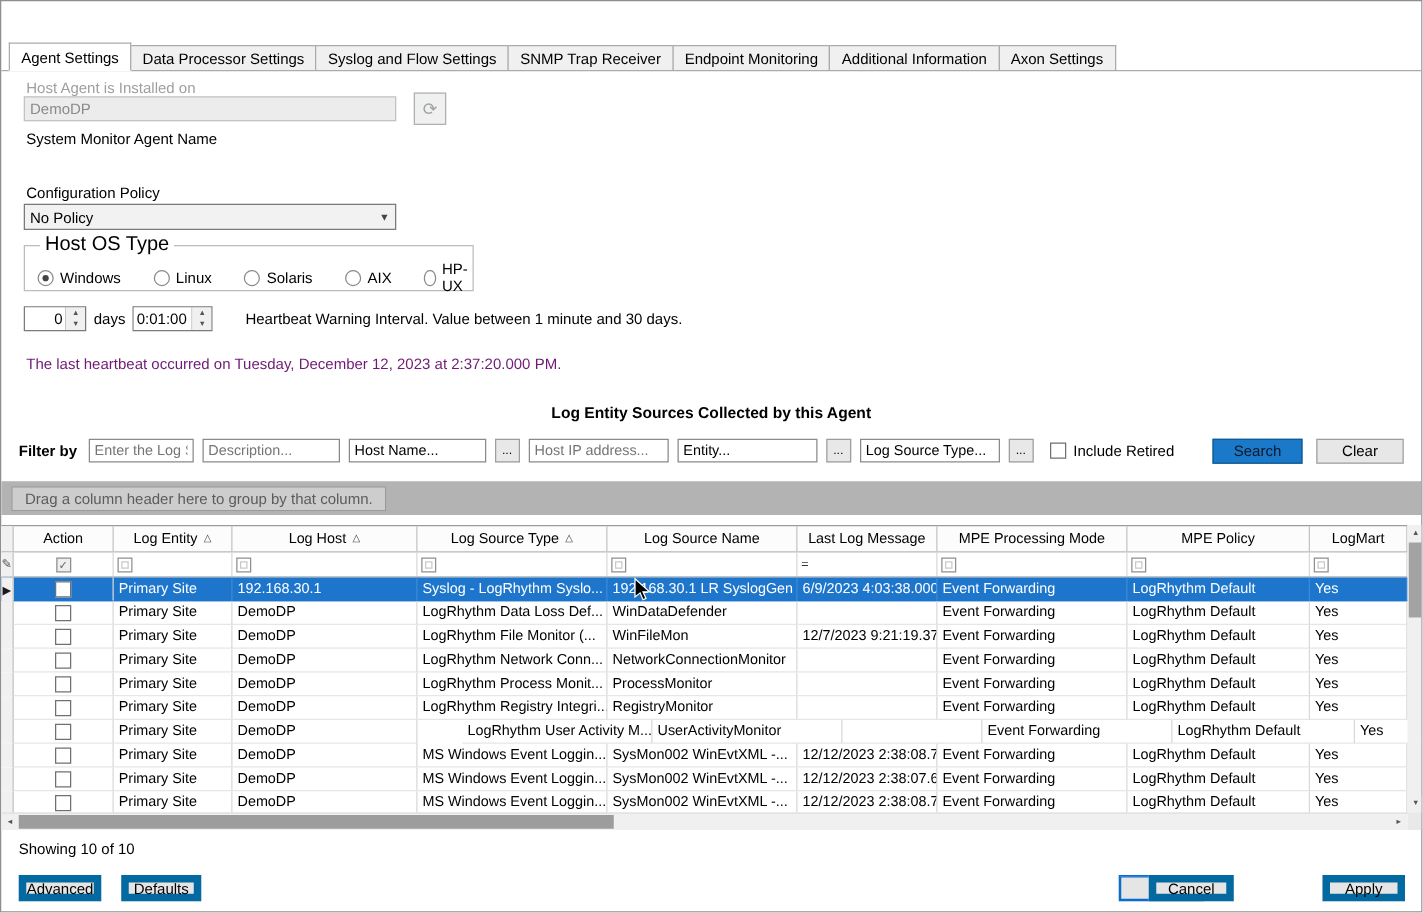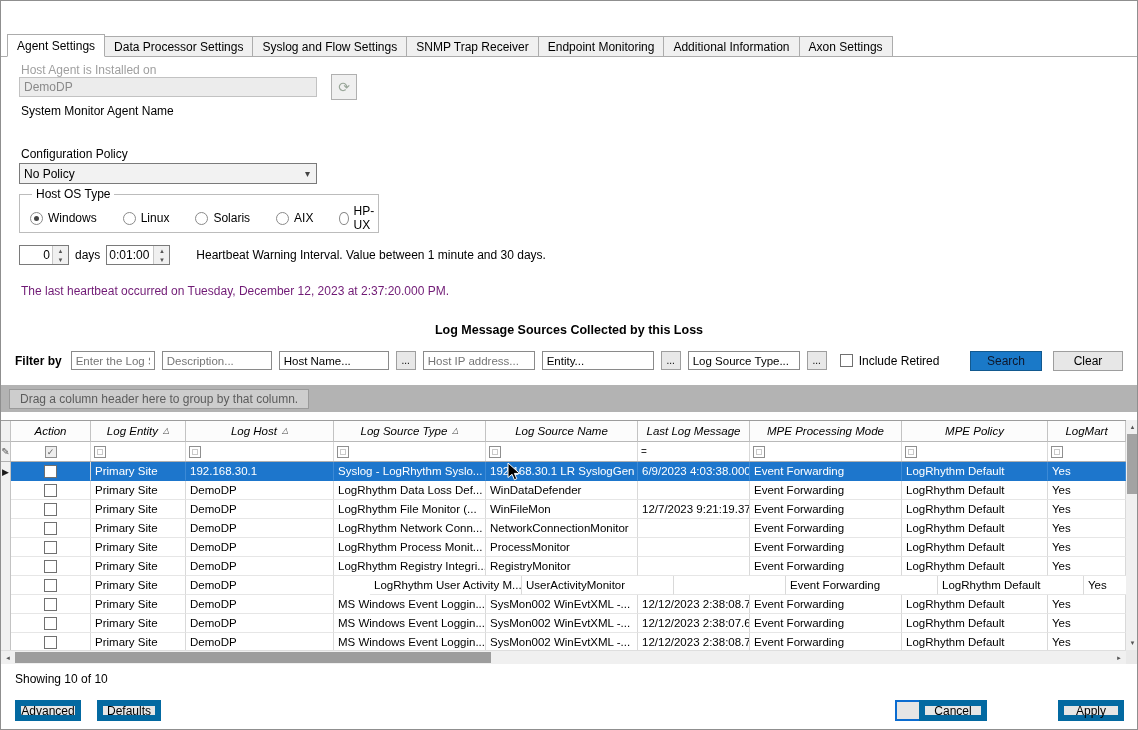--- a/index.html
+++ b/index.html
@@ -20,21 +20,21 @@
   
   .lbl{position:absolute;font-size:12px;}
   .lbl.gray{color:#9f9f9f;}
   .tb{position:absolute;height:20px;border:1px solid #7a7a7a;box-sizing:border-box;font-family:inherit;font-size:12px;padding:1px 4px;background:#fff;color:#000;}
   .tb:disabled{background:#ececec;color:#8a8a8a;border-color:#c2c2c2;}
   .tb::placeholder{color:#9b9b9b;}
   .icon-btn{position:absolute;width:26px;height:26px;background:#f0f0f0;border:1px solid #b0b0b0;display:flex;align-items:center;justify-content:center;color:#9aa79a;font-size:14px;box-sizing:border-box;}
   .combo{position:absolute;height:21px;border:1px solid #7a7a7a;background:#f2f2f2;box-sizing:border-box;display:flex;align-items:center;justify-content:space-between;padding:0 6px 0 4px;font-size:12px;}
   .combo .chev{font-size:10px;color:#444;}
   fieldset.osbox{position:absolute;left:18px;top:186px;width:358px;height:46px;margin:0;border:1px solid #bcbcbc;box-sizing:border-box;padding:0 0 0 10px;}
-  fieldset.osbox legend{font-size:12px;padding:0 4px;margin-left:2px;}
+  fieldset.osbox legend{font-size:16px;padding:0 4px;margin-left:2px;}
   .radios{display:flex;gap:26px;align-items:center;margin-top:3px;}
   .radio{display:flex;align-items:center;gap:5px;font-size:12px;}
   .rb{width:13px;height:13px;border:1px solid #8a8a8a;border-radius:50%;background:#fff;display:inline-block;position:relative;box-sizing:border-box;}
   .rb.checked::after{content:"";position:absolute;left:3px;top:3px;width:5px;height:5px;border-radius:50%;background:#444;}
   .spinrow{position:absolute;left:18px;top:244px;display:flex;align-items:center;gap:6px;}
   .spin{display:flex;border:1px solid #7a7a7a;height:20px;box-sizing:border-box;background:#fff;}
   .spin input{border:none;outline:none;font-family:inherit;font-size:12px;text-align:right;padding:0 2px;width:28px;}
   .spin.time input{width:42px;text-align:left;}
   .arrows{display:flex;flex-direction:column;width:15px;border-left:1px solid #c7c7c7;}
   .arrows span{flex:1;display:flex;align-items:center;justify-content:center;font-size:6px;color:#555;background:#f0f0f0;}
@@ -54,21 +54,21 @@
   .btn-clear{margin-left:11px;width:70px;height:20px;background:#e7e7e7;border:1px solid #9e9e9e;font-family:inherit;font-size:12px;}
 
   .group-bar{position:absolute;top:384px;left:0;right:0;height:27px;background:#b3b3b3;display:flex;align-items:center;padding-left:8px;box-sizing:border-box;}
   .group-chip{background:#cdcdcd;border:1px solid #9a9a9a;color:#5c5c5c;font-size:12px;padding:2px 10px;}
 
   
   #grid{position:absolute;top:419px;left:0;width:1125px;font-size:11.5px;}
   .g-row{display:flex;height:19px;line-height:18px;}
   .g-row.g-head{height:21px;line-height:20px;background:#fcfcfc;border-top:1px solid #9c9c9c;}
   .g-cell{box-sizing:border-box;border-right:1px solid #d9d9d9;overflow:hidden;white-space:nowrap;flex:0 0 auto;}
-  .g-hcell{display:flex;align-items:center;justify-content:center;border-right:1px solid #c3c3c3;border-bottom:1px solid #b9b9b9;font-style:italic;}
+  .g-hcell{display:flex;align-items:center;justify-content:center;border-right:1px solid #c3c3c3;border-bottom:1px solid #b9b9b9;}
   .sort{font-size:8px;margin-left:5px;color:#444;}
   .g-row.g-filter{background:#fff;border-bottom:1px solid #b0b0b0;}
   .g-fcell{display:flex;align-items:center;padding-left:3px;gap:3px;border-right:1px solid #d9d9d9;}
   .g-narrow{background:#f1f1f1;border-right:1px solid #c3c3c3;color:#000;display:flex;align-items:center;justify-content:center;}
   .fbox{width:12px;height:12px;border:1px solid #8f8f8f;background:#fff;position:relative;display:inline-block;box-sizing:border-box;flex:0 0 auto;}
   .fbox::after{content:"";position:absolute;left:2px;top:2px;right:2px;bottom:2px;border:1px solid #c9c9c9;}
   .feq{font-size:10px;color:#333;}
   .fedit{font-size:10px;color:#555;}
   .fchk{width:12px;height:12px;border:1px solid #8f8f8f;background:#eee;color:#666;font-size:9px;line-height:11px;text-align:center;display:inline-block;box-sizing:border-box;}
   .g-data .g-text{padding-left:4px;border-bottom:1px solid #e6e6e6;}
@@ -170,21 +170,21 @@
       <span class="arrows">
           <span>▲</span>
           <span>▼</span>
         </span>
     </span>
     <span class="hint">Heartbeat Warning Interval. Value between 1 minute and 30 days.</span>
   </div>
 
   <div class="rednote">The last heartbeat occurred on Tuesday, December 12, 2023 at 2:37:20.000 PM.</div>
 
-  <div class="src-title">Log Message Sources Collected by this Loss</div>
+  <div class="src-title">Log Entity Sources Collected by this Agent</div>
 
   <div class="filter-bar">
     <span class="fb-label">Filter by</span>
     <input class="fi-src" placeholder="Enter the Log Source" style="">
     <input class="fi-desc" placeholder="Description..." style="">
     <input class="fi-host" value="Host Name..." style="">
     <button class="dots">...</button>
     <input class="fi-ip" placeholder="Host IP address..." style="">
     <input class="fi-ent" value="Entity..." style="">
     <button class="dots">...</button>

